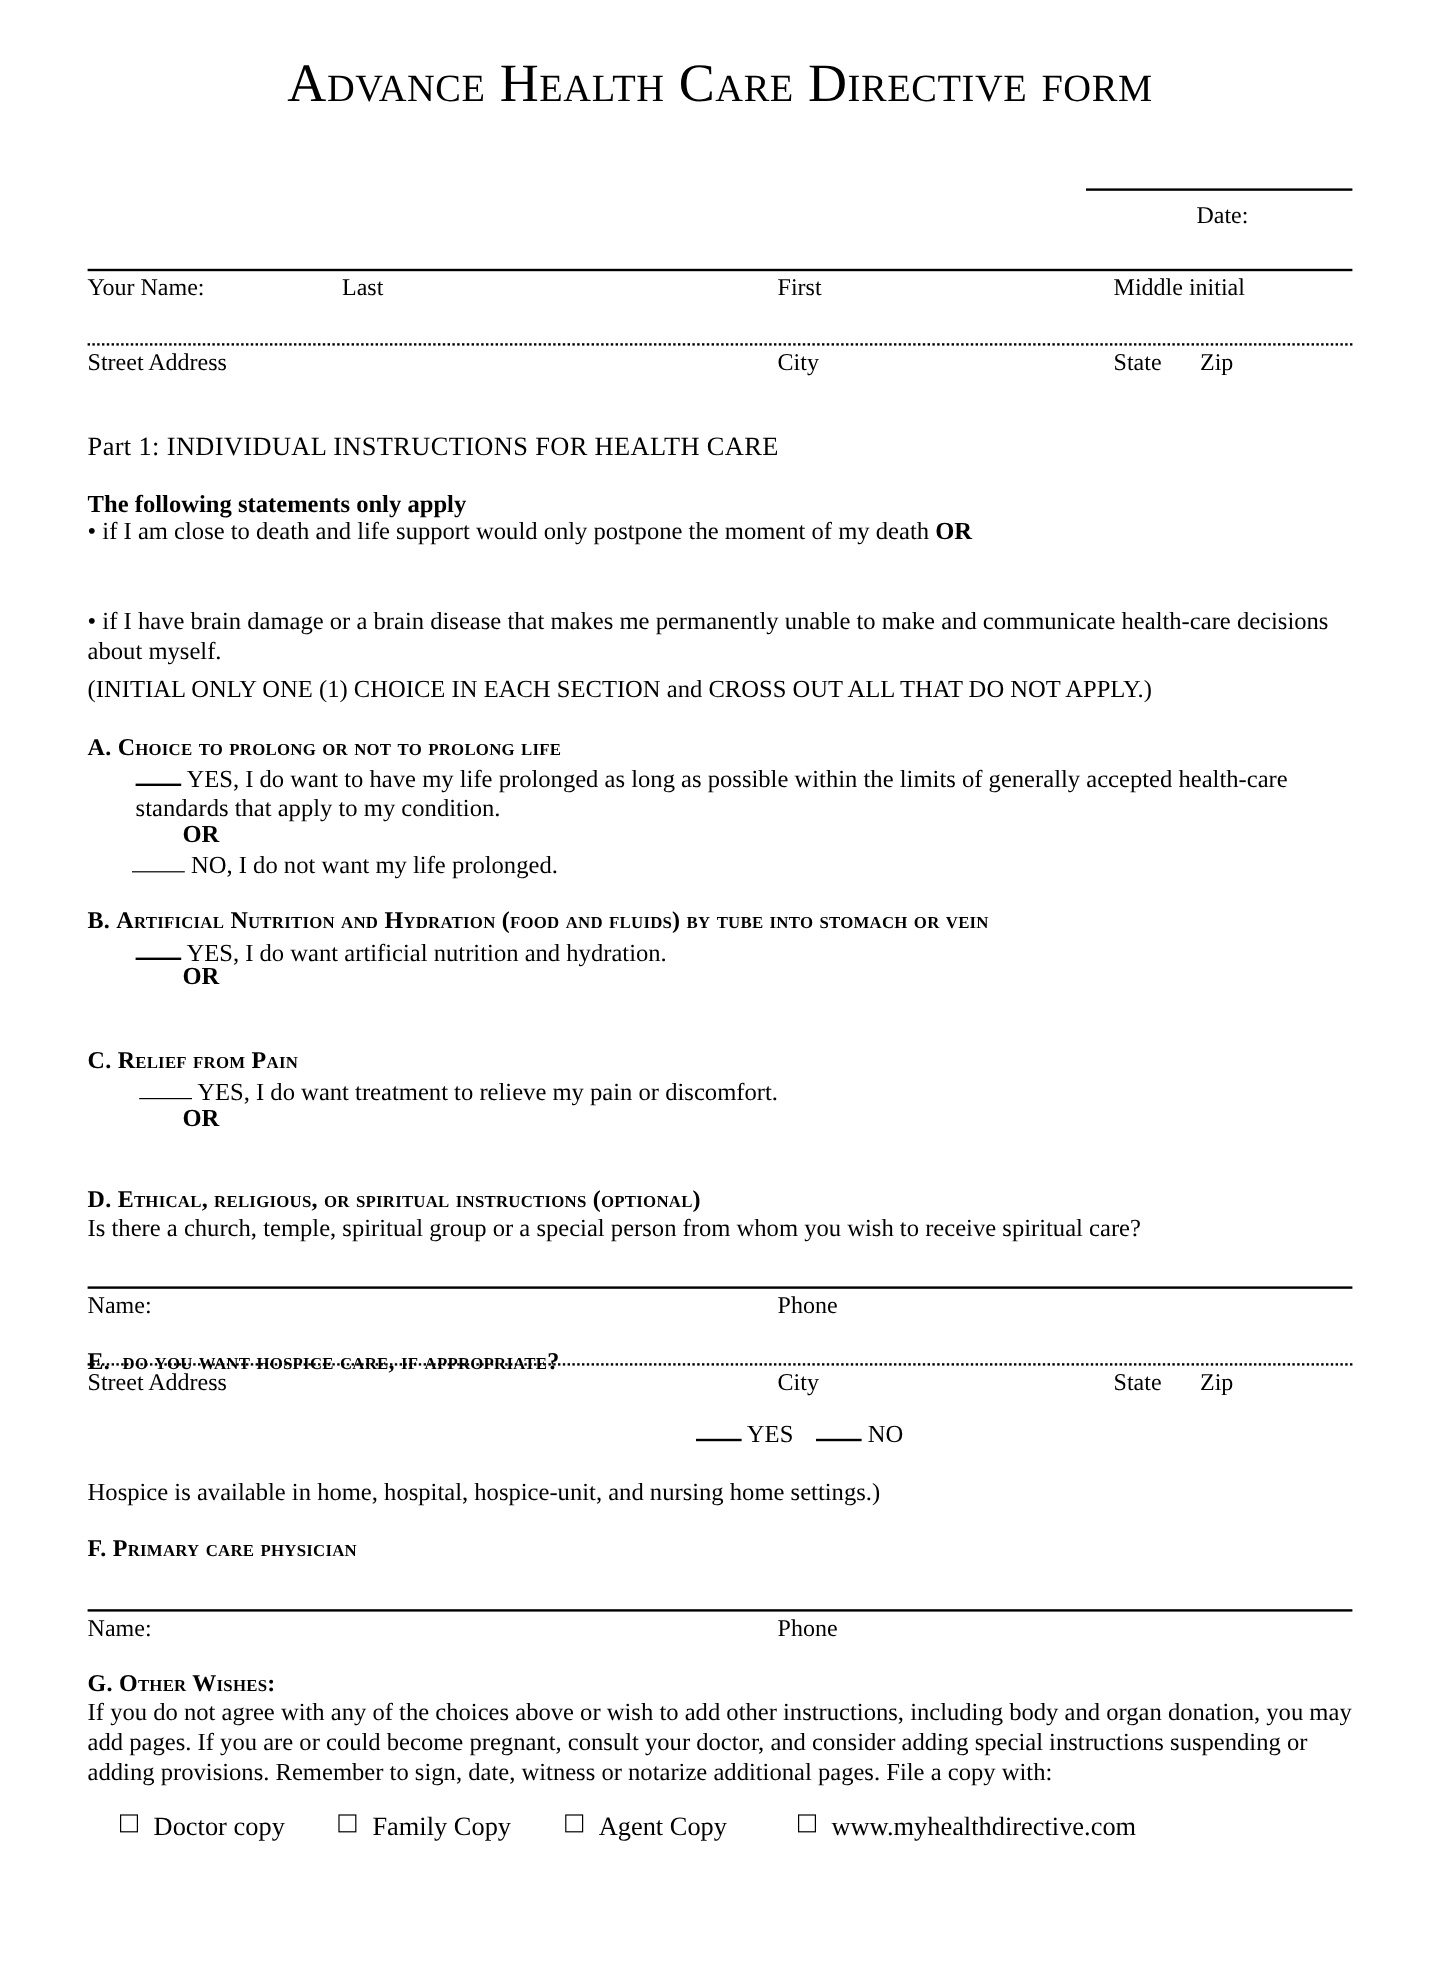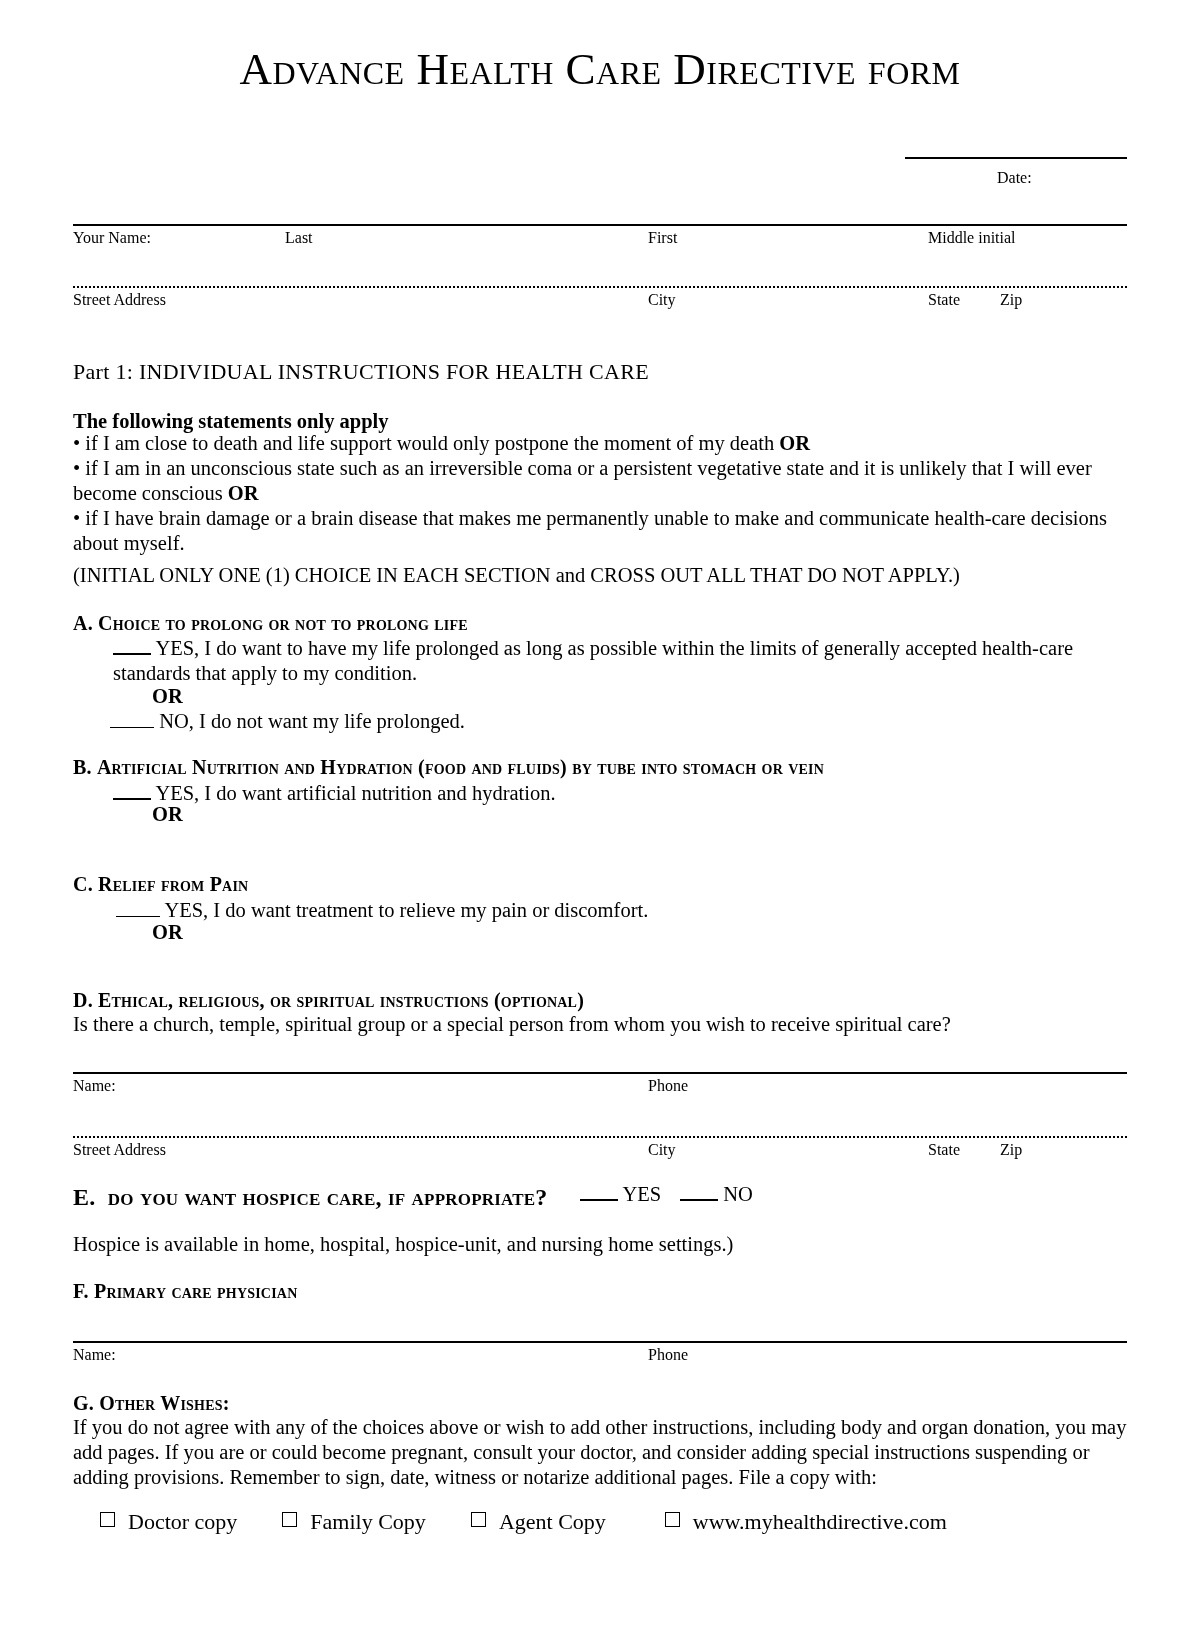--- a/index.html
+++ b/index.html
@@ -45,21 +45,21 @@
   }
   .rule-dotted {
     position: absolute;
     border-top: 2px dotted #000;
     height: 0;
   }
 
   
   .field-label {
     position: absolute;
-    font-size: 16px;
+    font-size: 20px;
     line-height: 1.2;
     white-space: nowrap;
   }
 
   
   .body-text {
     position: absolute;
     font-size: 20.5px;
     line-height: 25px;
   }
@@ -162,23 +162,20 @@
   <div class="field-label" style="left:1000px; top:290px;">Zip</div>
 
   <div class="part-head" style="left:73px; top:359px;">Part 1: INDIVIDUAL INSTRUCTIONS FOR HEALTH CARE</div>
 
   <div class="body-text bold" style="left:73px; top:409px;">The following statements only apply</div>
 
   <div class="body-text wide" style="left:73px; top:431px;">
     <span>• if I am close to death and life support would only postpone the moment of my death </span><span class="bold">OR</span>
   </div>
 
-  <div class="body-text wide" style="left:73px; top:456px;">
-    <span>• if I am in an unconscious state such as an irreversible coma or a persistent vegetative state and it is unlikely that I will ever become conscious </span><span class="bold">OR</span>
-  </div>
 
   <div class="body-text wide" style="left:73px; top:506px;">• if I have brain damage or a brain disease that makes me permanently unable to make and communicate health-care decisions about myself.</div>
 
   <div class="body-text" style="left:73px; top:563px;">(INITIAL ONLY ONE (1) CHOICE IN EACH SECTION and CROSS OUT ALL THAT DO NOT APPLY.)</div>
 
   <div class="sec-head" style="left:73px; top:612px;">
     <span class="caps-first">A.</span>&nbsp;<span>Choice to prolong or not to prolong life</span>
   </div>
 
   <div class="choice-line" style="left:113px; top:636px; width:1000px;">
@@ -219,21 +216,21 @@
   <div class="rule-solid" style="left:73px; top:1072px; width:1054px;"></div>
   <div class="field-label" style="left:73px; top:1076px;">Name:</div>
   <div class="field-label" style="left:648px; top:1076px;">Phone</div>
 
   <div class="rule-dotted" style="left:73px; top:1136px; width:1054px;"></div>
   <div class="field-label" style="left:73px; top:1140px;">Street Address</div>
   <div class="field-label" style="left:648px; top:1140px;">City</div>
   <div class="field-label" style="left:928px; top:1140px;">State</div>
   <div class="field-label" style="left:1000px; top:1140px;">Zip</div>
 
-  <div class="sec-head" style="left:73px; top:1184px; font-size:24px;">
+  <div class="sec-head" style="left:73px; top:1124px; font-size:20px;">
     <span class="caps-first">E.</span>&nbsp;&nbsp;<span>do you want hospice care, if appropriate?</span>
   </div>
   <div class="choice-line" style="left:580px; top:1182px;">
     <span class="blank blank-sm"></span>
     <span>YES</span>
   </div>
   <div class="choice-line" style="left:680px; top:1182px;">
     <span class="blank blank-sm"></span>
     <span>NO</span>
   </div>

